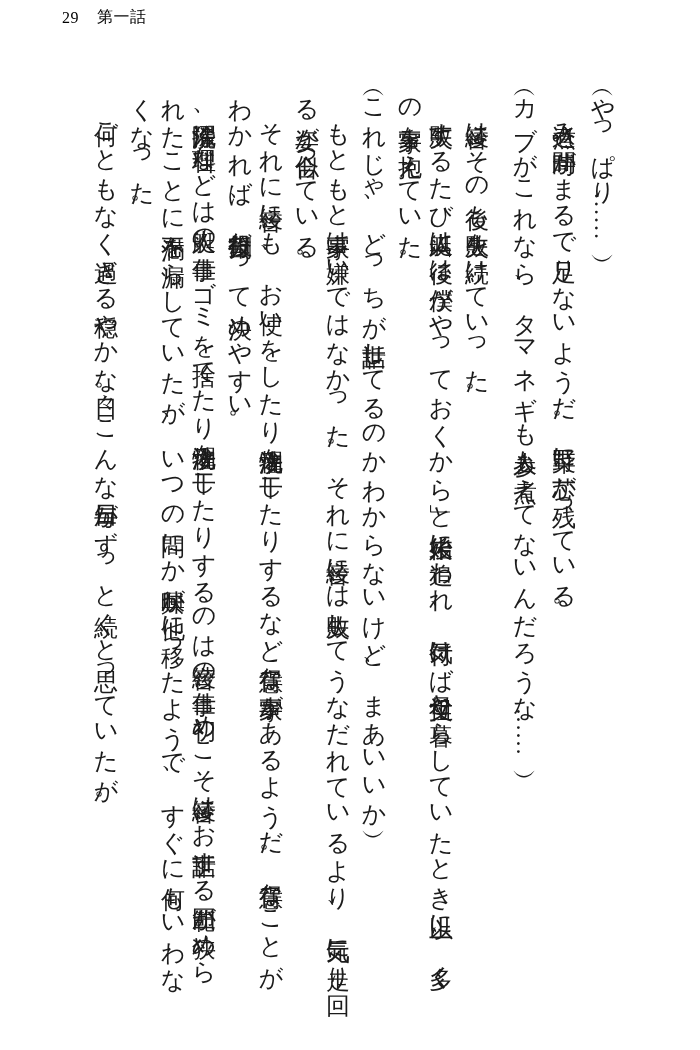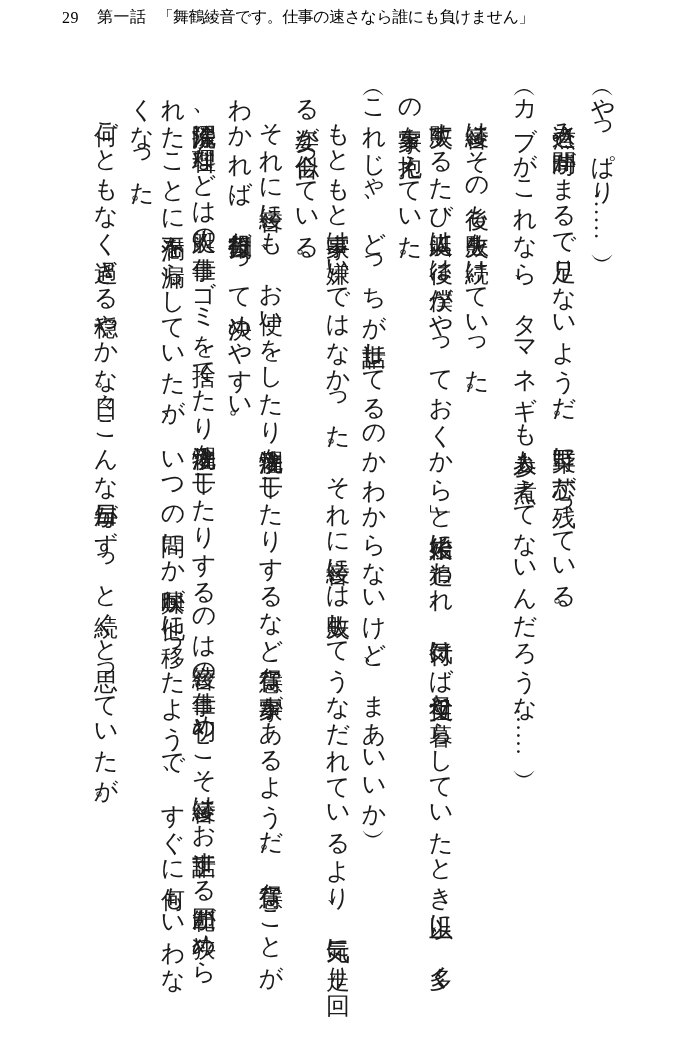--- a/index.html
+++ b/index.html
@@ -56,21 +56,20 @@
   .text-body p:nth-of-type(2) { margin-block-end: 8px; }
   
   .text-body p:nth-of-type(3) { margin-block-end: 17px; }
 </style>
 </head>
 <body>
 
 <header class="page-header">
   <span class="page-num">29</span>
   <span class="chapter-label">第一話</span>
-  <span class="chapter-title">「舞鶴綾音です。仕事の速さなら誰にも負けません」</span>
 </header>
 
 <main class="text-body">
   <p>（やっぱり……）</p>
   <p>　煮込み時間がまるで足りないようだ。野菜に芯が残っている。</p>
   <p>（カブがこれなら、タマネギも人参も煮えてないんだろうな……）</p>
   <p>　綾音はその後も失敗を続けていった。</p>
   <p>　失敗するたび艇人は「後は僕がやっておくから」と後始末に追われ、気付けば祖父母と暮らしていたとき以上に、多くの家事を抱えていた。</p>
   <p>（これじゃ、どっちが世話してるのかわからないけど、まあいいか）</p>
   <p>　もともと家事は嫌いではなかった。それに綾音には失敗してうなだれているより、元気に走り回る姿が似合っている。</p>

